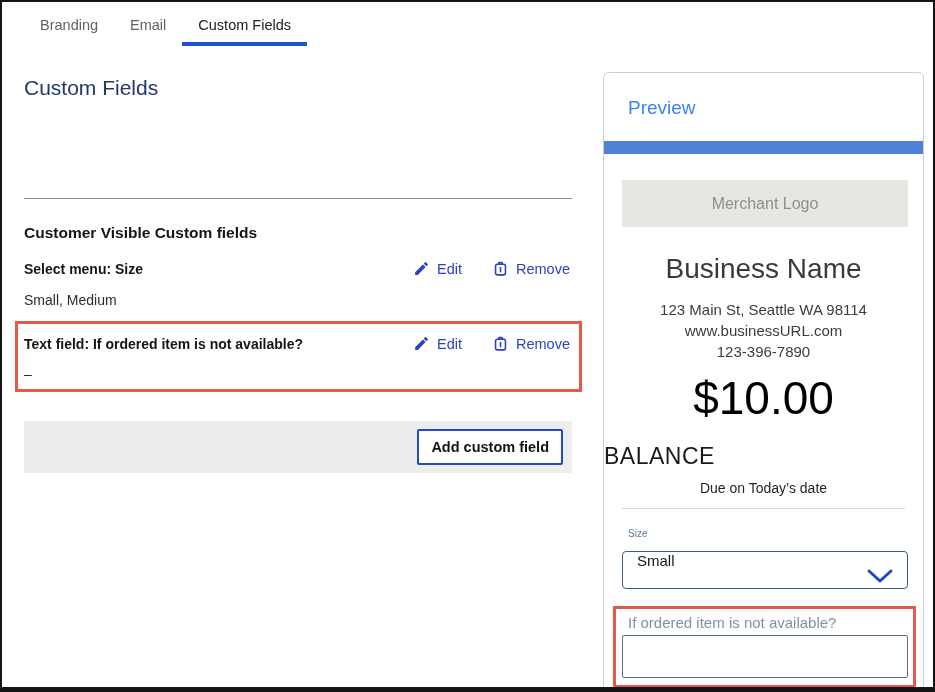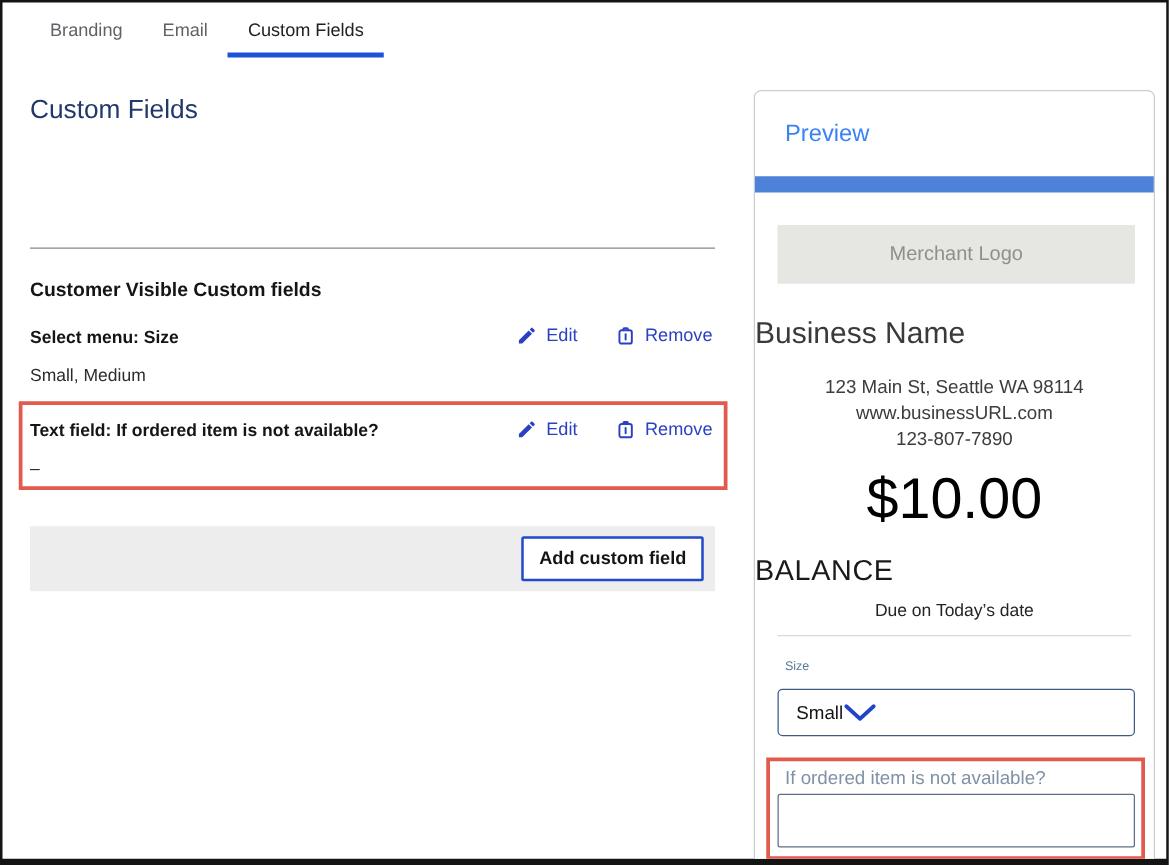--- a/index.html
+++ b/index.html
@@ -79,22 +79,22 @@
   .preview-bluebar {
     position: absolute; left: 0; right: 0; top: 68px; height: 13px;
     background: #4d82d8;
   }
   .logo-box {
     position: absolute; left: 18px; top: 107px; width: 286px; height: 47px;
     background: #e6e6e2; display: flex; align-items: center; justify-content: center;
     font-size: 16px; color: #8f8f8b;
   }
   .biz-name {
-    position: absolute; left: 0; right: 0; top: 180px; 
-    font-size: 24px; color: #3a3a3a;
+    position: absolute; left: 0; right: 0; top: 180px; text-align: center;
+    font-size: 28px; color: #3a3a3a;
   }
   .biz-lines {
     position: absolute; left: 0; right: 0; top: 226px; text-align: center;
     font-size: 15px; line-height: 21px; color: #3d3d3d;
   }
   .amount {
     position: absolute; left: 0; right: 0; top: 298px; text-align: center;
     font-size: 46px; font-weight: 400; color: #000;
   }
   .balance {
@@ -109,21 +109,21 @@
     position: absolute; left: 18px; right: 18px; top: 435px; height: 0;
     border-top: 1px solid #d8d8d8;
   }
   .size-label {
     position: absolute; left: 24px; top: 455px;
     font-size: 10px; color: #5a7a99;
   }
   .select-box {
     position: absolute; left: 18px; top: 478px; width: 286px; height: 38px;
     border: 1px solid #3d5c84; border-radius: 4px; background: #fff;
-    display: flex; align-items: center; padding: 0 14px; cursor: pointer;
+    display: flex; padding: 0 14px; cursor: pointer; flex-direction: column;
   }
   .select-value { font-size: 15px; color: #141414; }
   .select-box svg { margin-left: auto; display: block; }
 
   .preview-highlight {
     position: absolute; left: 9px; top: 533px; width: 303px; height: 82px;
     border: 3px solid #e15a4c; pointer-events: none;
   }
   .tf-label {
     position: absolute; left: 24px; top: 541px;
@@ -217,21 +217,21 @@
     <div class="preview-bluebar"></div>
 
     <div class="logo-box">
       <span>Merchant Logo</span>
     </div>
 
     <div class="biz-name">Business Name</div>
     <div class="biz-lines">
       <div>123 Main St, Seattle WA 98114</div>
       <div>www.businessURL.com</div>
-      <div>123-807-7890</div>
+      <div>123-396-7890</div>
     </div>
 
     <div class="amount">$10.00</div>
     <div class="balance">BALANCE</div>
     <div class="due-text">Due on Today’s date</div>
     <div class="preview-divider"></div>
 
     <div class="size-label">Size</div>
     <div class="select-box">
       <span class="select-value">Small</span>

